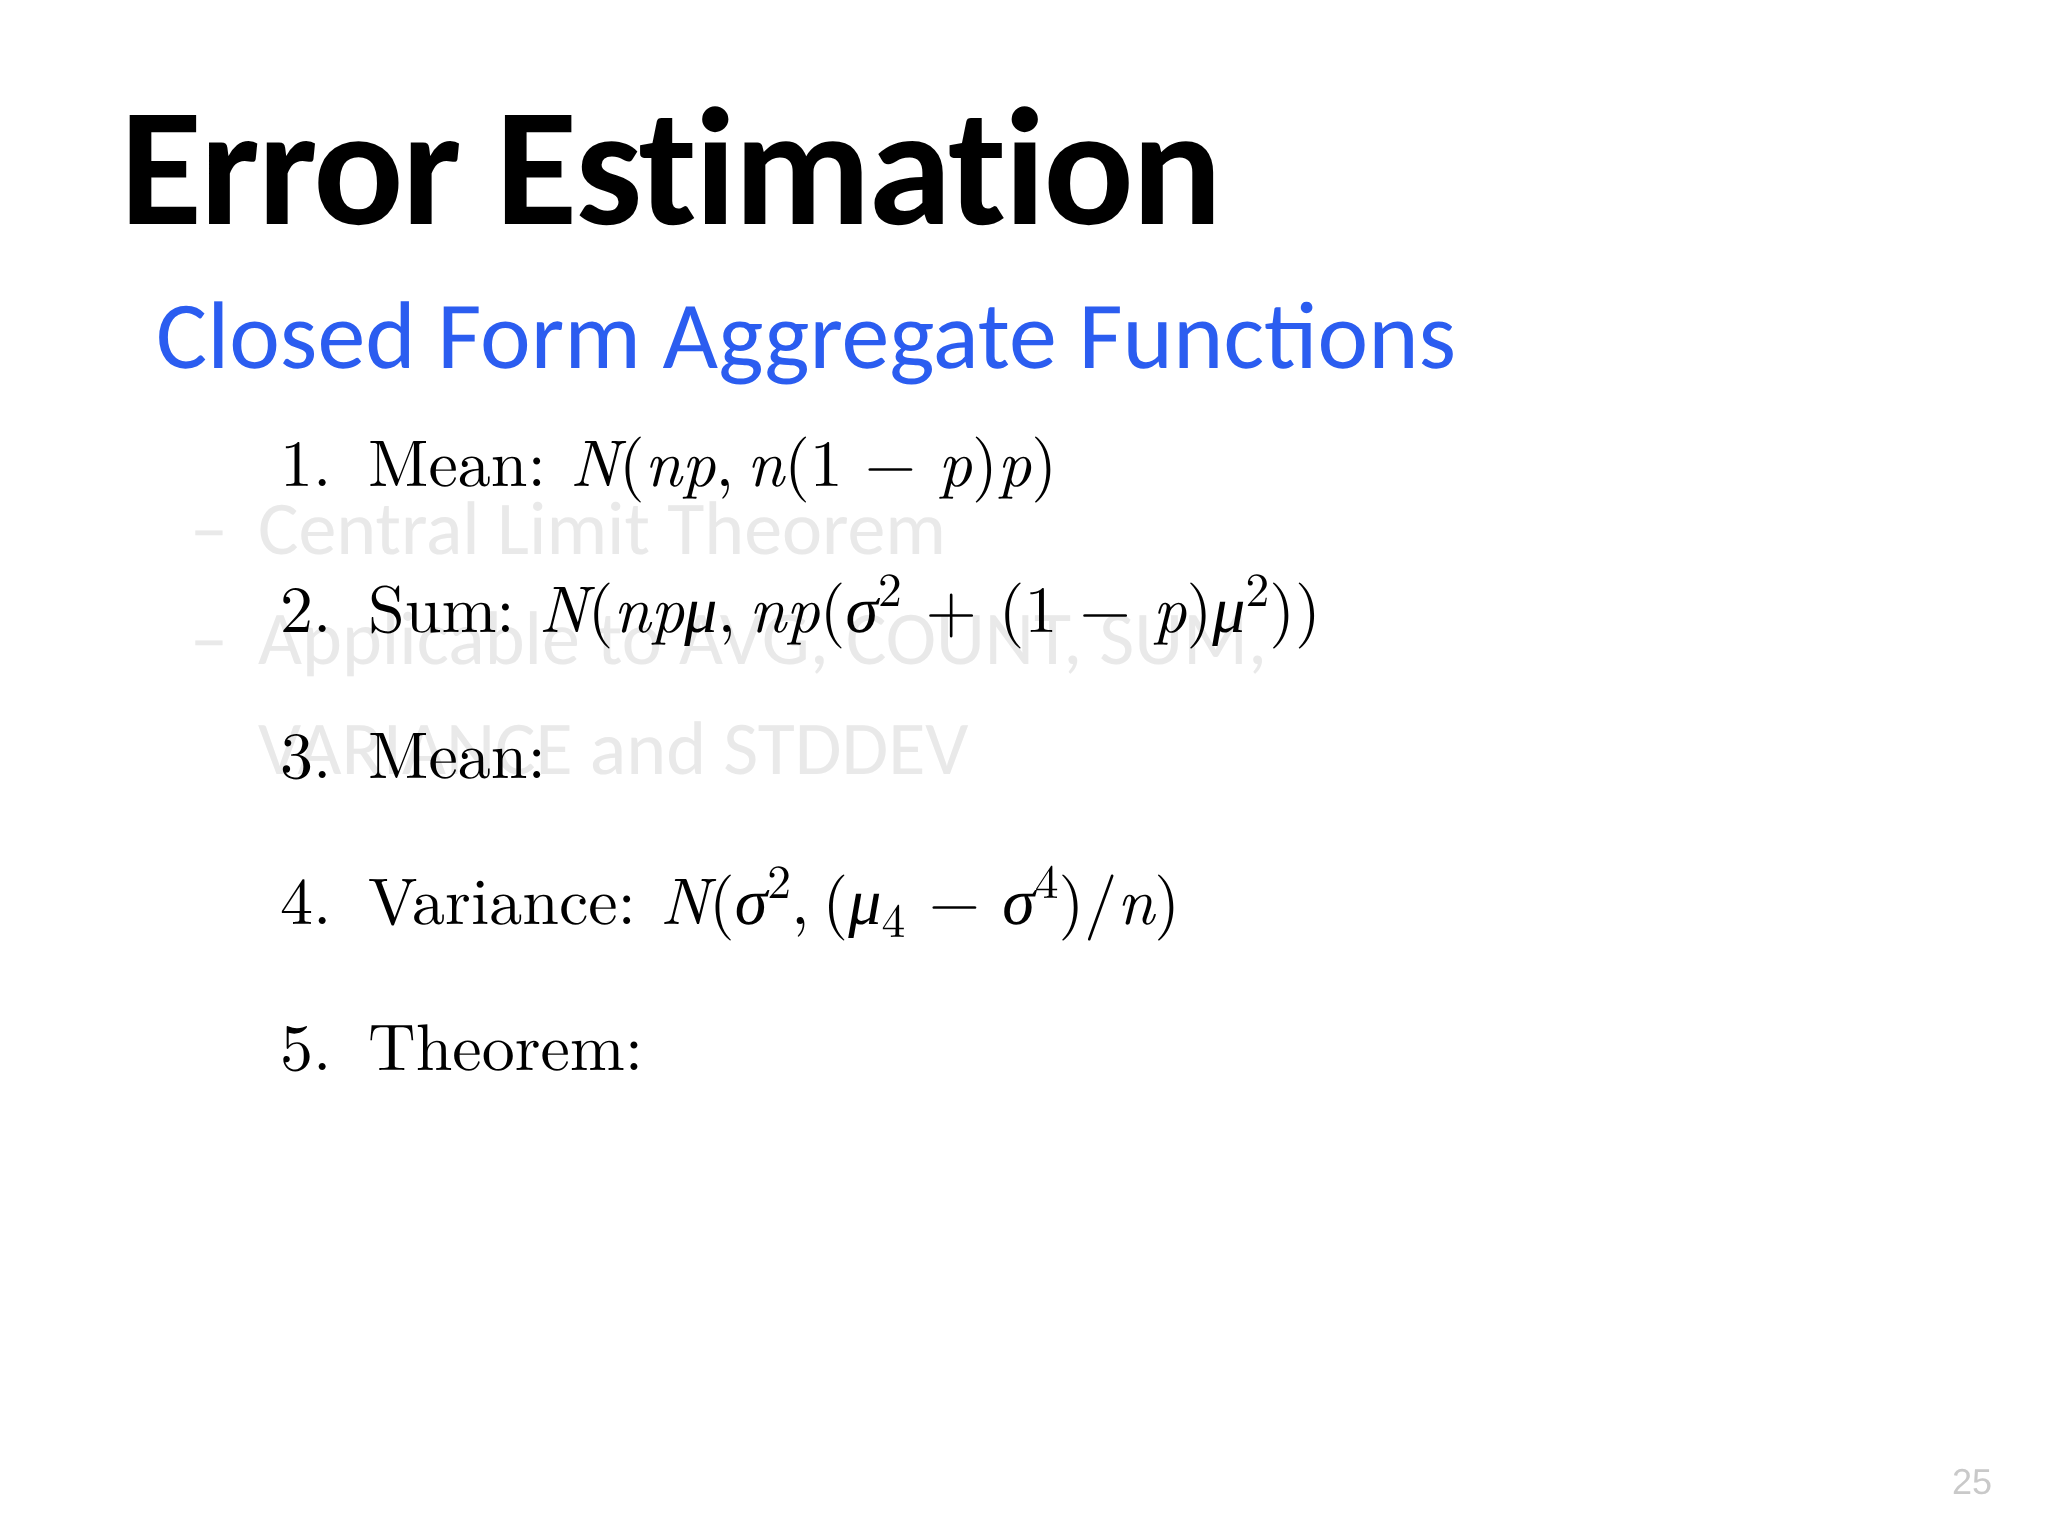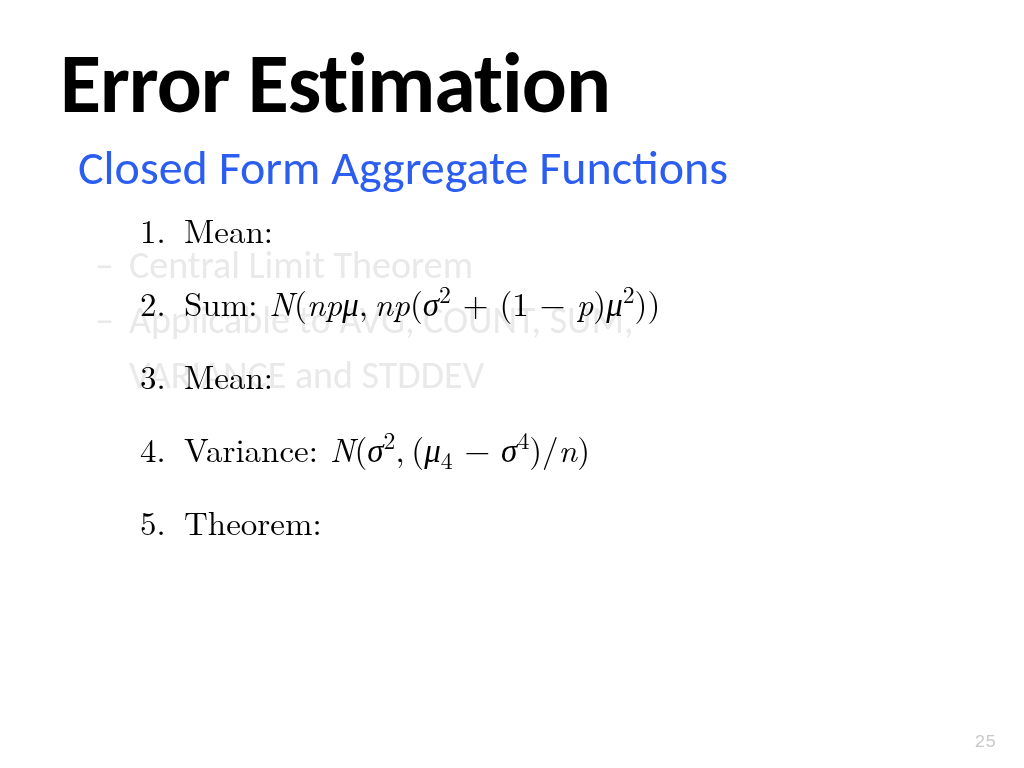--- a/index.html
+++ b/index.html
@@ -81,21 +81,21 @@
     font-size: 0.72em;
     vertical-align: -0.28em;
     line-height: 0;
   }
   .pagenum {
     position: absolute;
     right: 28px;
     bottom: 16px;
     font-size: 18px;
     color: #c9c9c9;
-    font-family: Liberation Mono, monospace;
+    font-family: Liberation Sans, sans-serif;
   }
 </style>
 </head>
 <body>
 
 <div class="slide">
 
   <h1 class="title">Error Estimation</h1>
 
   <div class="subtitle">Closed Form Aggregate Functions</div>
@@ -111,20 +111,21 @@
         <span>Applicable to AVG, COUNT, SUM,</span><br>
         <span>VARIANCE and STDDEV</span>
       </span>
     </div>
   </div>
 
   <div class="formulas">
     <div class="formula-row">
       <span class="fnum">1.</span>
       <span class="flabel">Mean:</span>
+      <span><span class="math">N<span class="rm">(</span>np<span class="rm">, </span>n<span class="rm">(1 − </span>p<span class="rm">)</span>p<span class="rm">)</span></span></span>
     </div>
     <div class="formula-row">
       <span class="fnum">2.</span>
       <span class="flabel">Sum:</span>
       <span><span class="math">N<span class="rm">(</span>npμ<span class="rm">, </span>np<span class="rm">(</span>σ<sup><span class="rm">2</span></sup> <span class="rm">+ (1 − </span>p<span class="rm">)</span>μ<sup><span class="rm">2</span></sup><span class="rm">))</span></span></span>
     </div>
     <div class="formula-row">
       <span class="fnum">3.</span>
       <span class="flabel">Mean:</span>
     </div>

